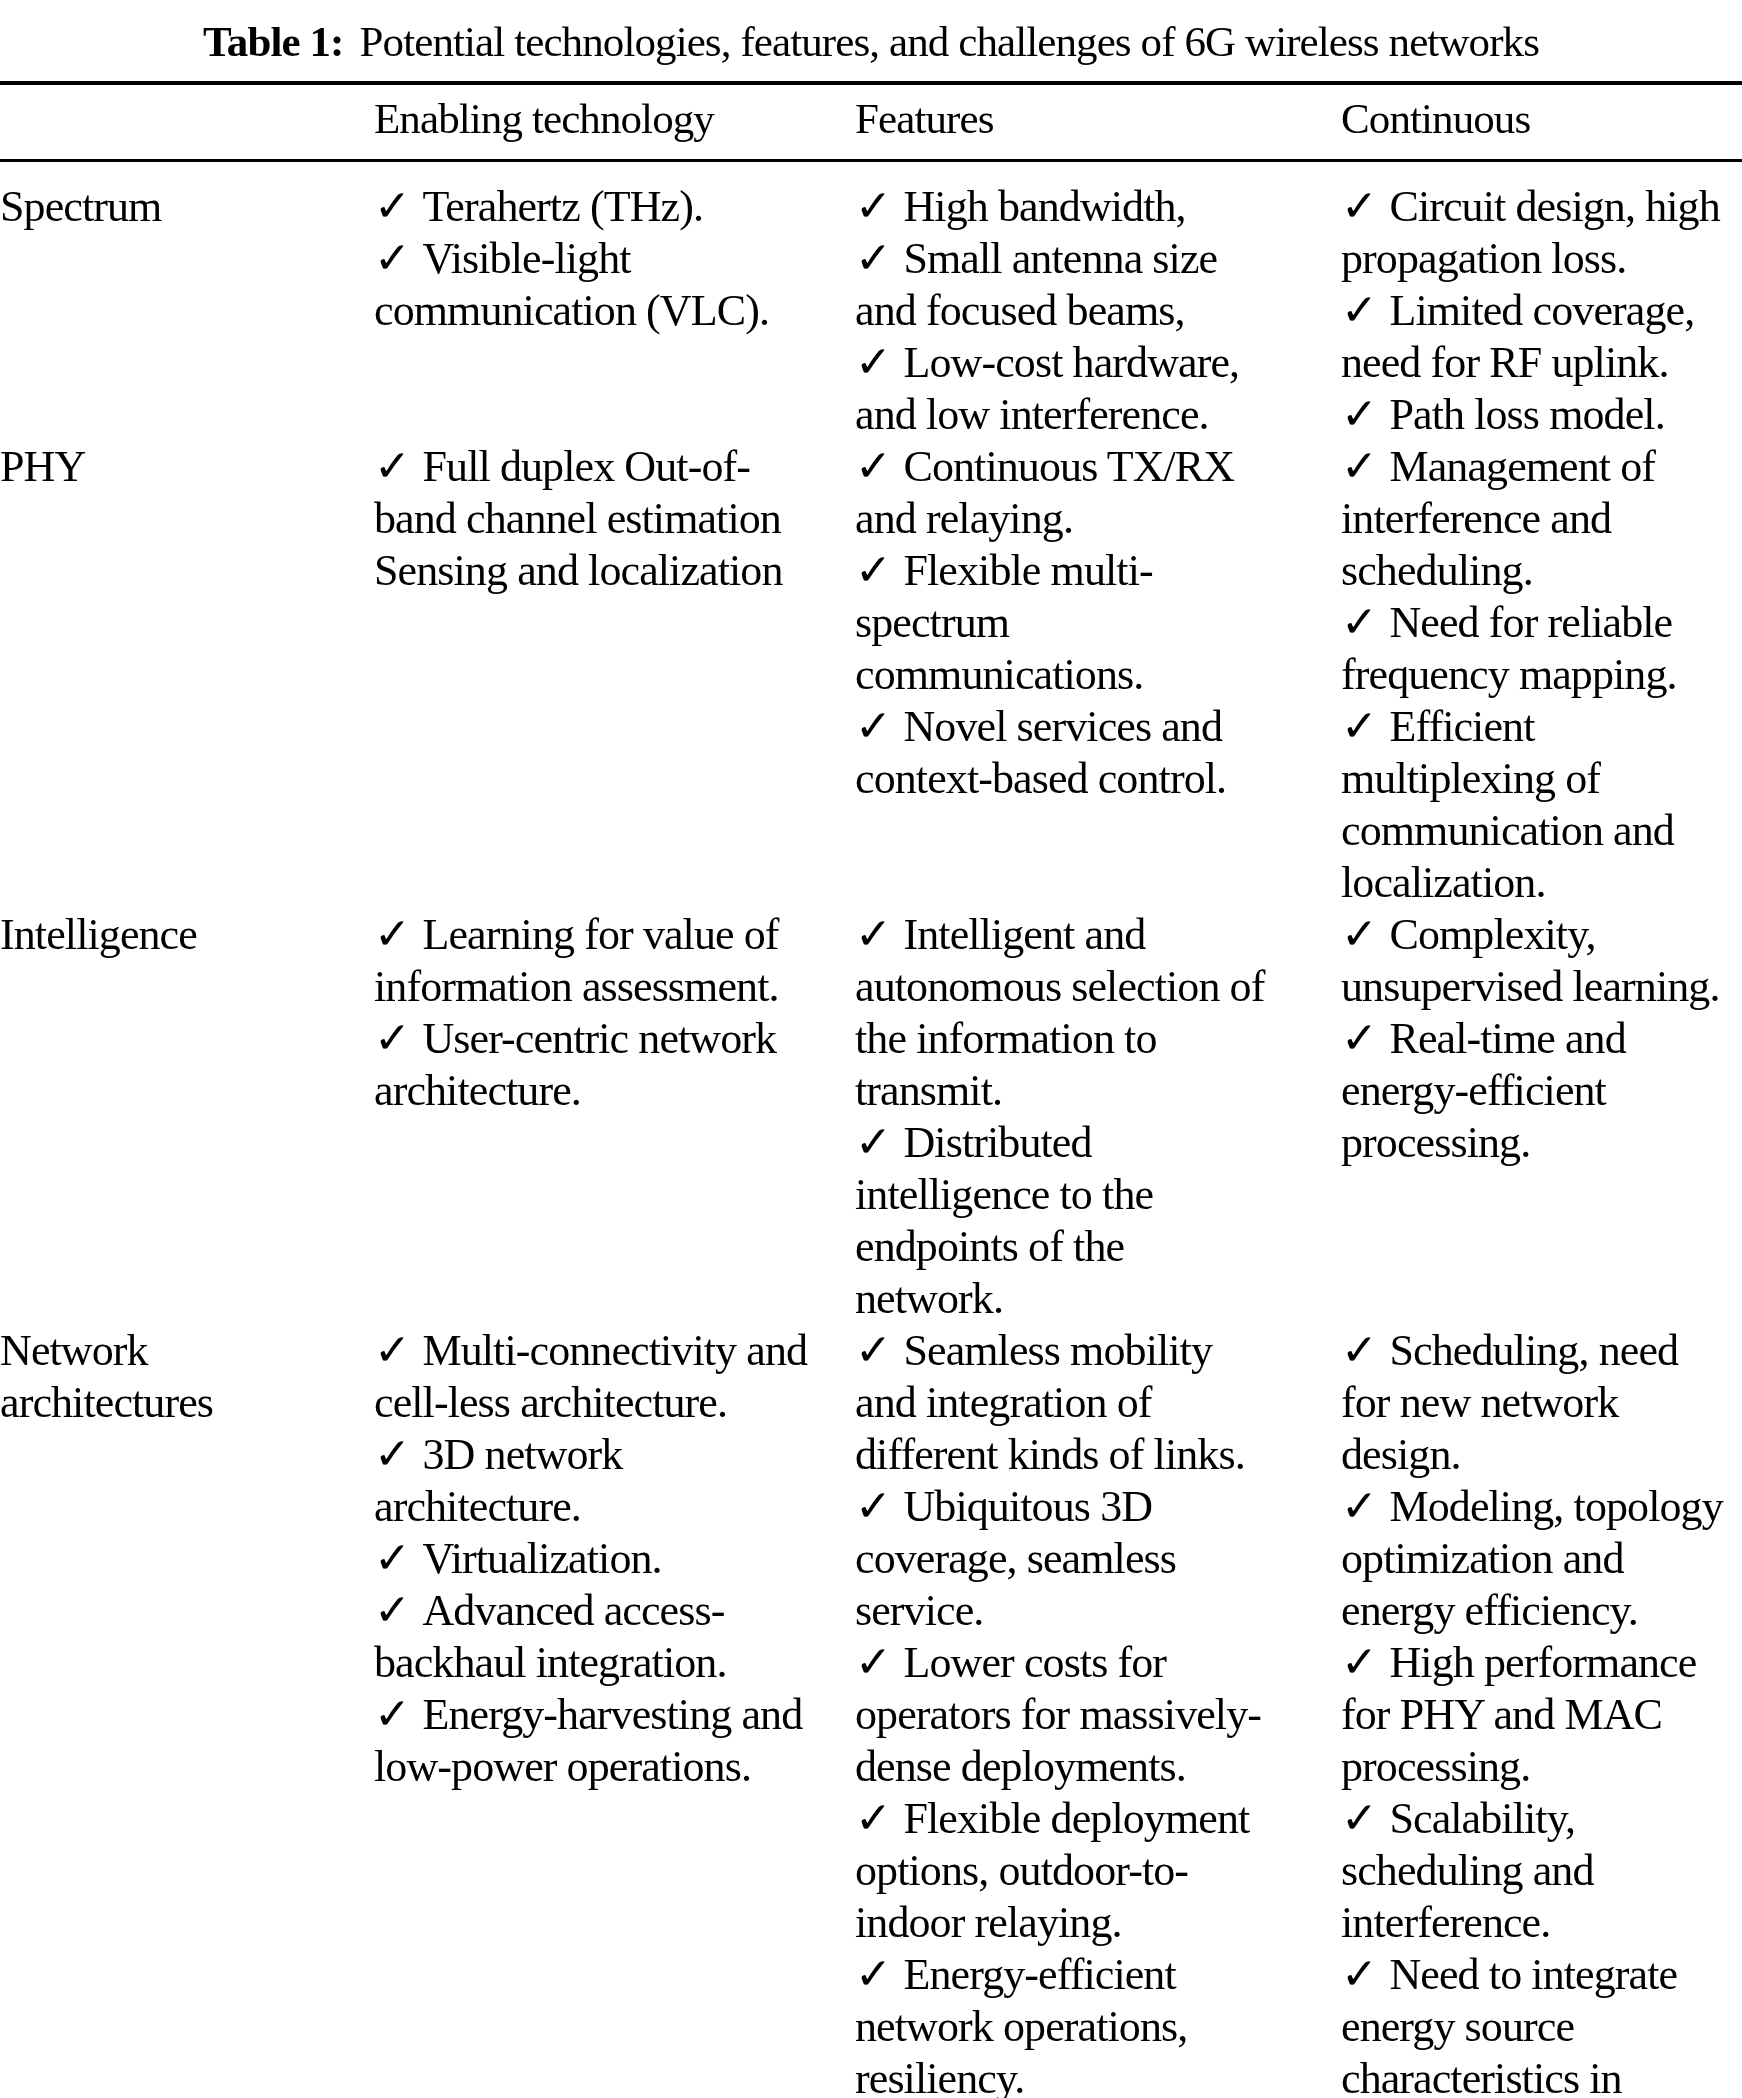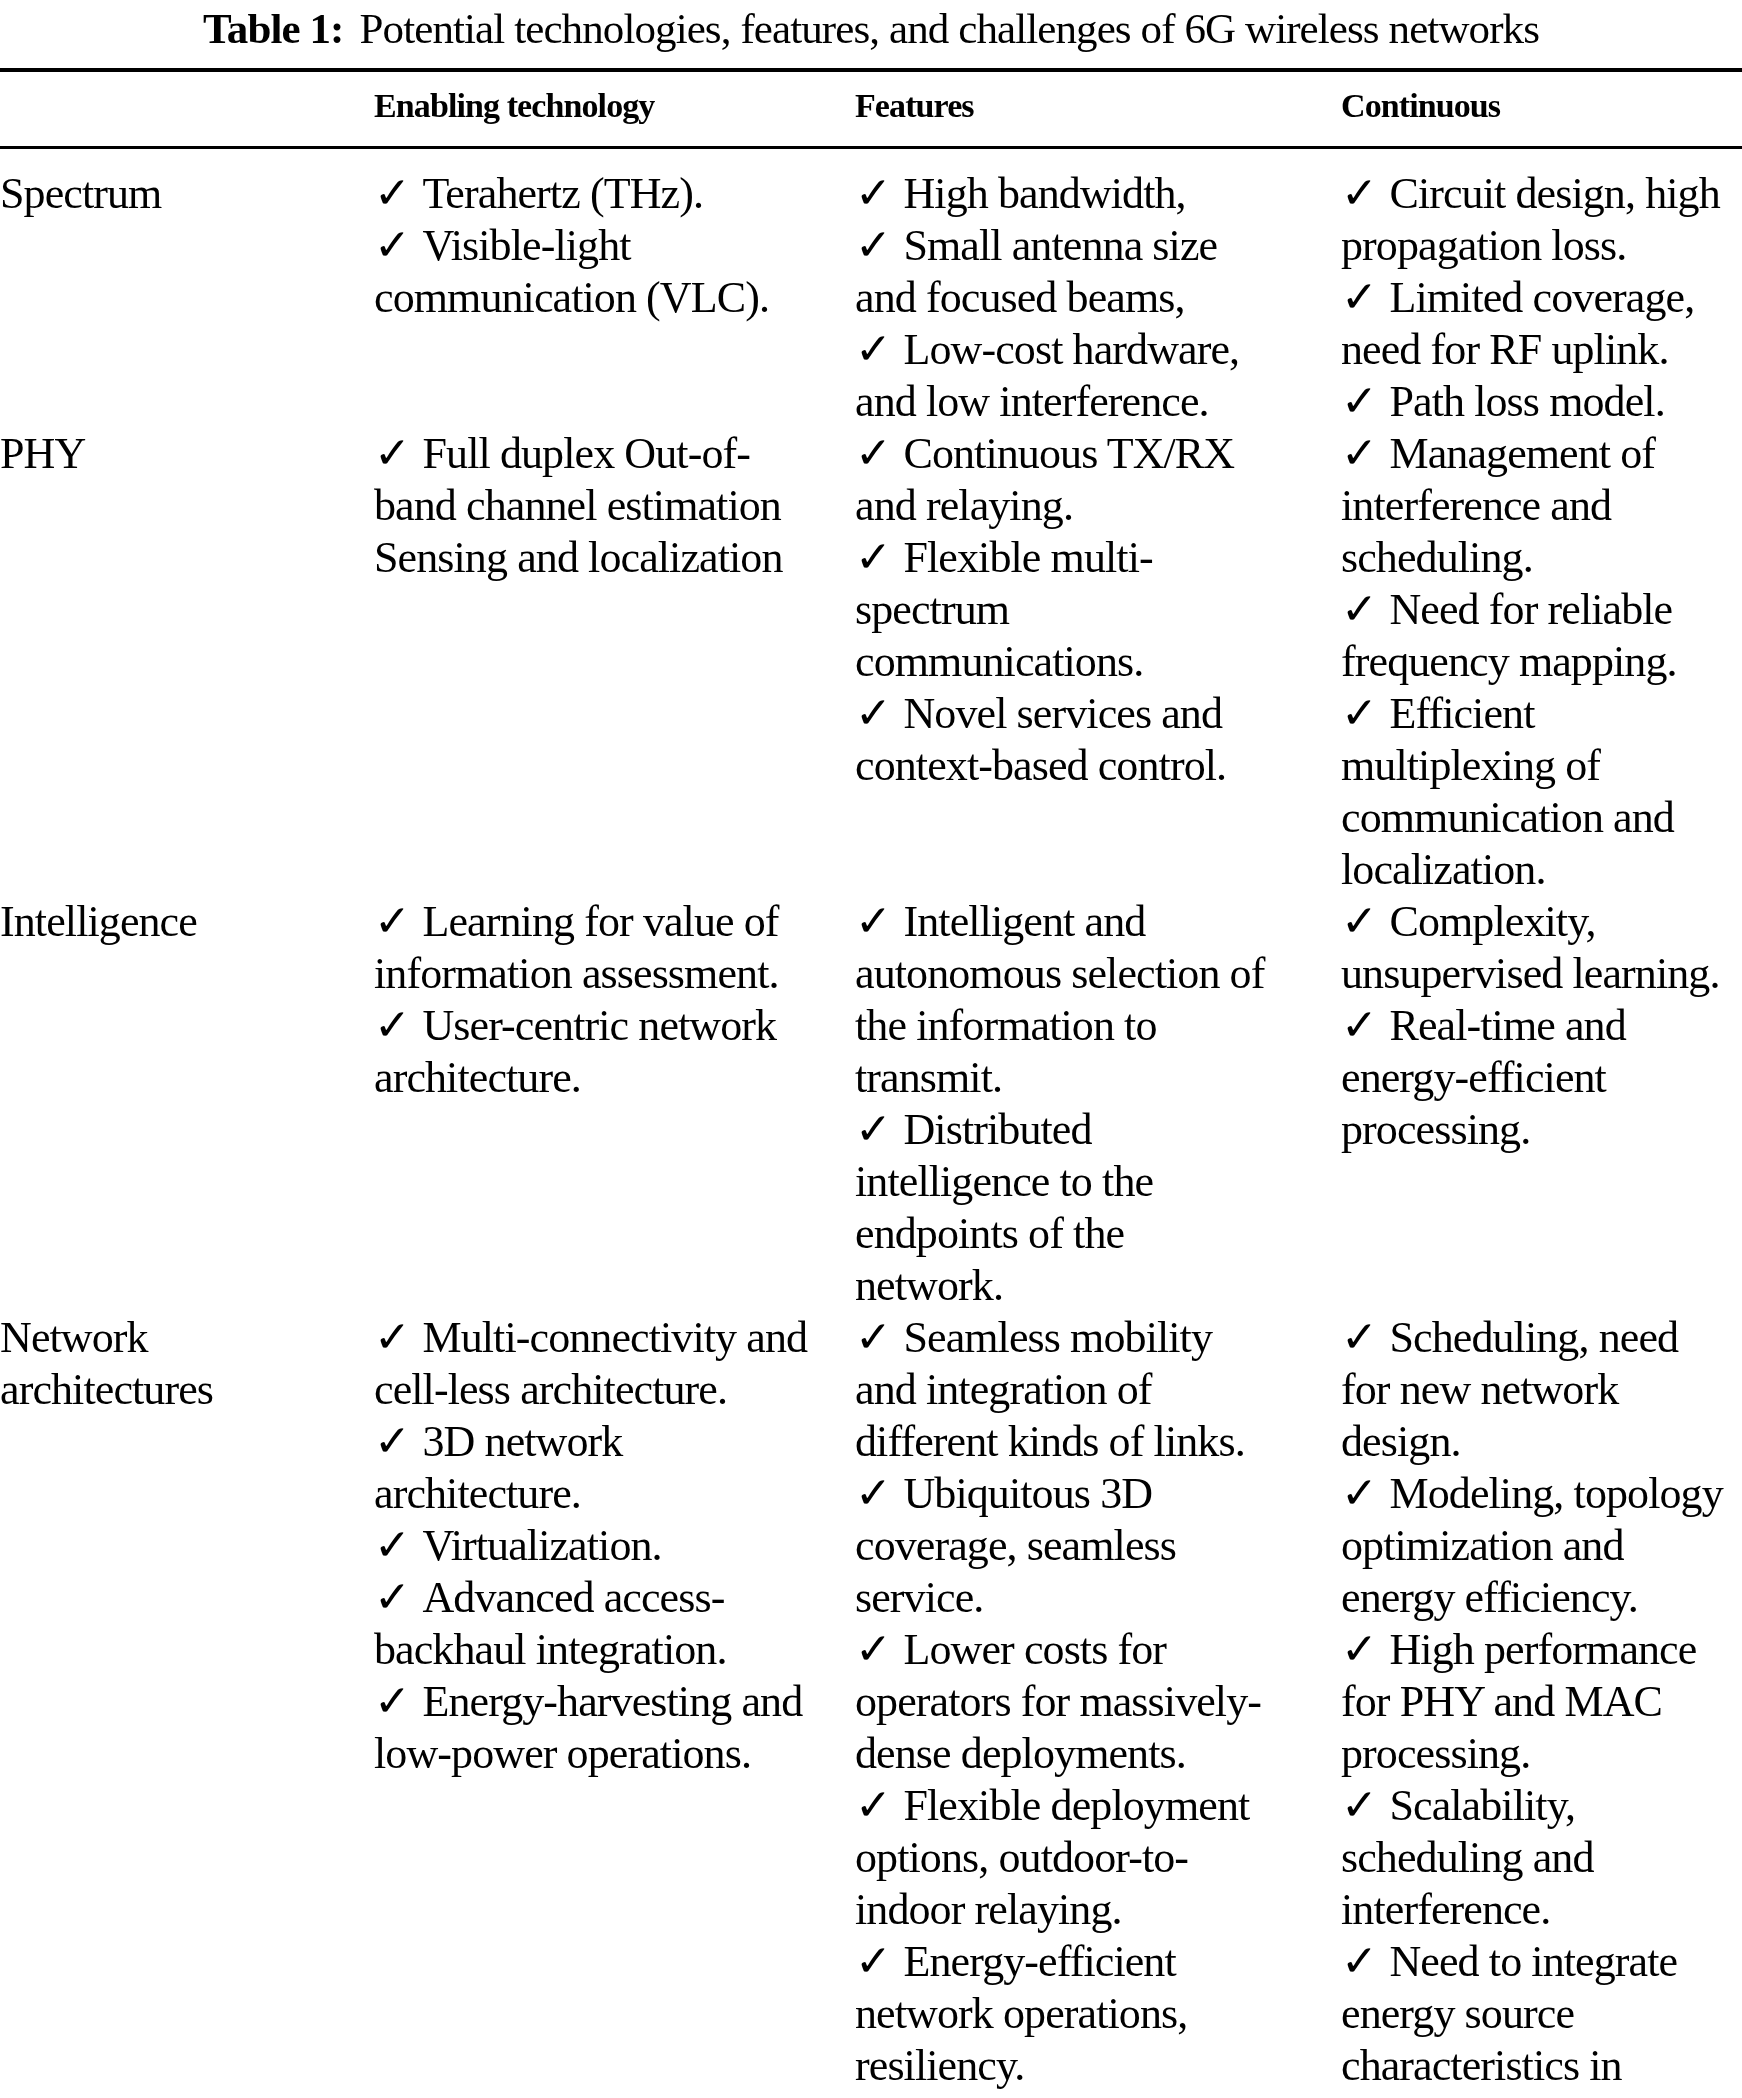--- a/index.html
+++ b/index.html
@@ -14,44 +14,44 @@
     font-family: "Liberation Serif", serif;
     overflow: hidden;
   }
   .page {
     width: 1742px;
   }
   .caption {
     text-align: center;
     font-size: 43px;
     line-height: 52px;
-    padding-top: 3px;
+    padding-top: 16px;
     letter-spacing: -0.9px;
     white-space: nowrap;
   }
   .caption-label {
     font-weight: bold;
     margin-right: 16px;
   }
   table.tbl {
     width: 1742px;
     border-collapse: collapse;
     table-layout: fixed;
     margin-top: 12.5px;
     border-top: 4.5px solid #000;
     border-bottom: 4.5px solid #000;
   }
   col.c1 { width: 374px; }
   col.c2 { width: 481px; }
   col.c3 { width: 486px; }
   col.c4 { width: 401px; }
   thead th {
-    font-weight: bold;
+    font-weight: normal;
     text-align: left;
-    font-size: 34px;
+    font-size: 43px;
     line-height: 50px;
     letter-spacing: -0.9px;
     padding: 9.8px 0 14.3px 0;
     border-bottom: 3.6px solid #000;
     vertical-align: middle;
   }
   tbody td {
     vertical-align: top;
     font-size: 44px;
     line-height: 52px;

